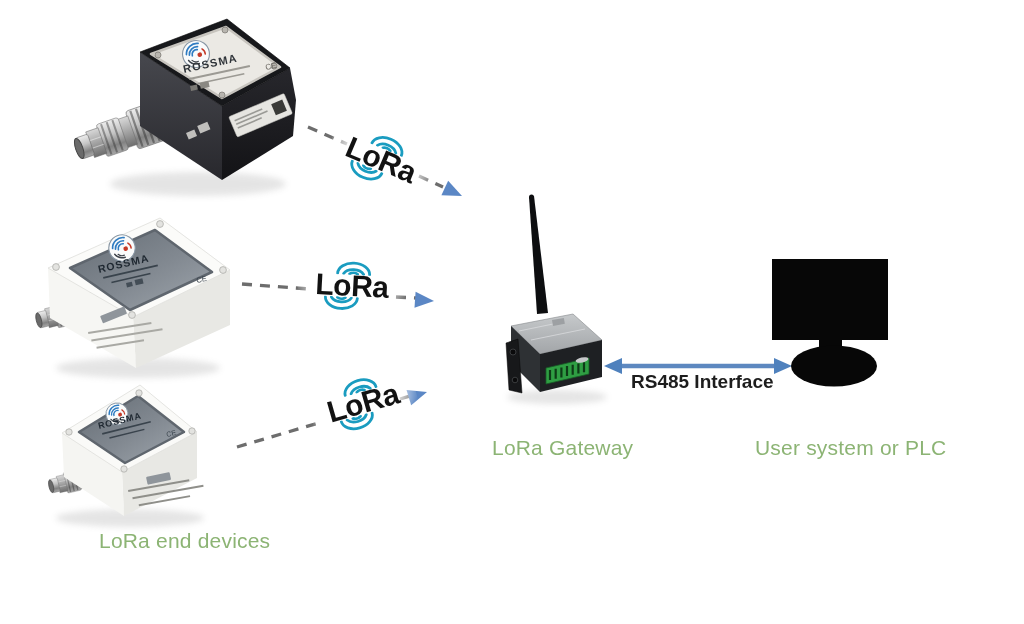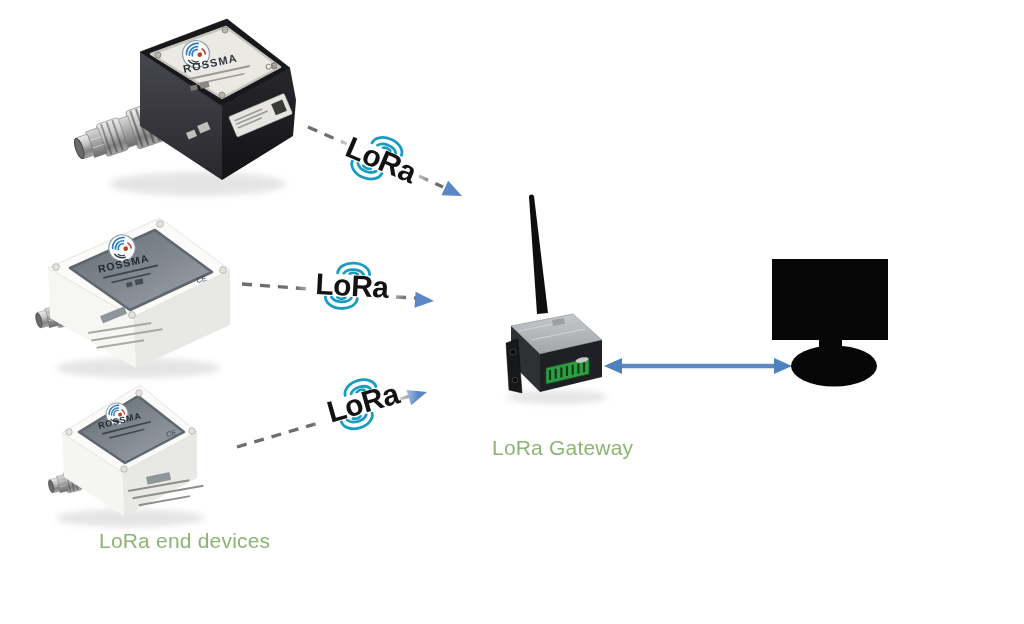--- a/index.html
+++ b/index.html
@@ -321,14 +321,16 @@
       <g fill="none" stroke="#1a9cc0" stroke-width="2.8" stroke-linecap="round">
         <path d="M4,13 A16,11 0 0 1 36,13"></path>
           <path d="M10,13 A11,7.5 0 0 1 30,13"></path>
           <path d="M16,13 A5.5,4 0 0 1 24,13"></path>
       </g>
     </svg>
   </div>
 
   <div class="caption" id="cap-gateway">LoRa Gateway</div>
   <div class="caption" id="cap-end-devices">LoRa end devices</div>
+  <div class="caption" id="cap-user">User system or PLC</div>
+  <div class="rs485-label">RS485 Interface</div>
 
 </div>
 
 </body></html>

